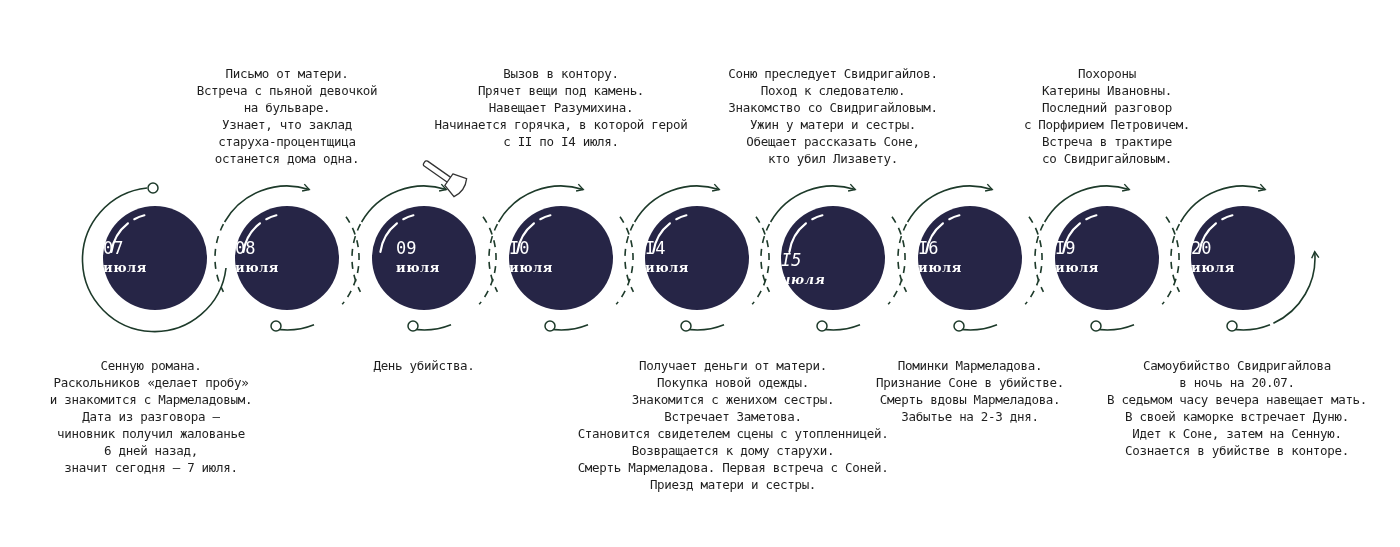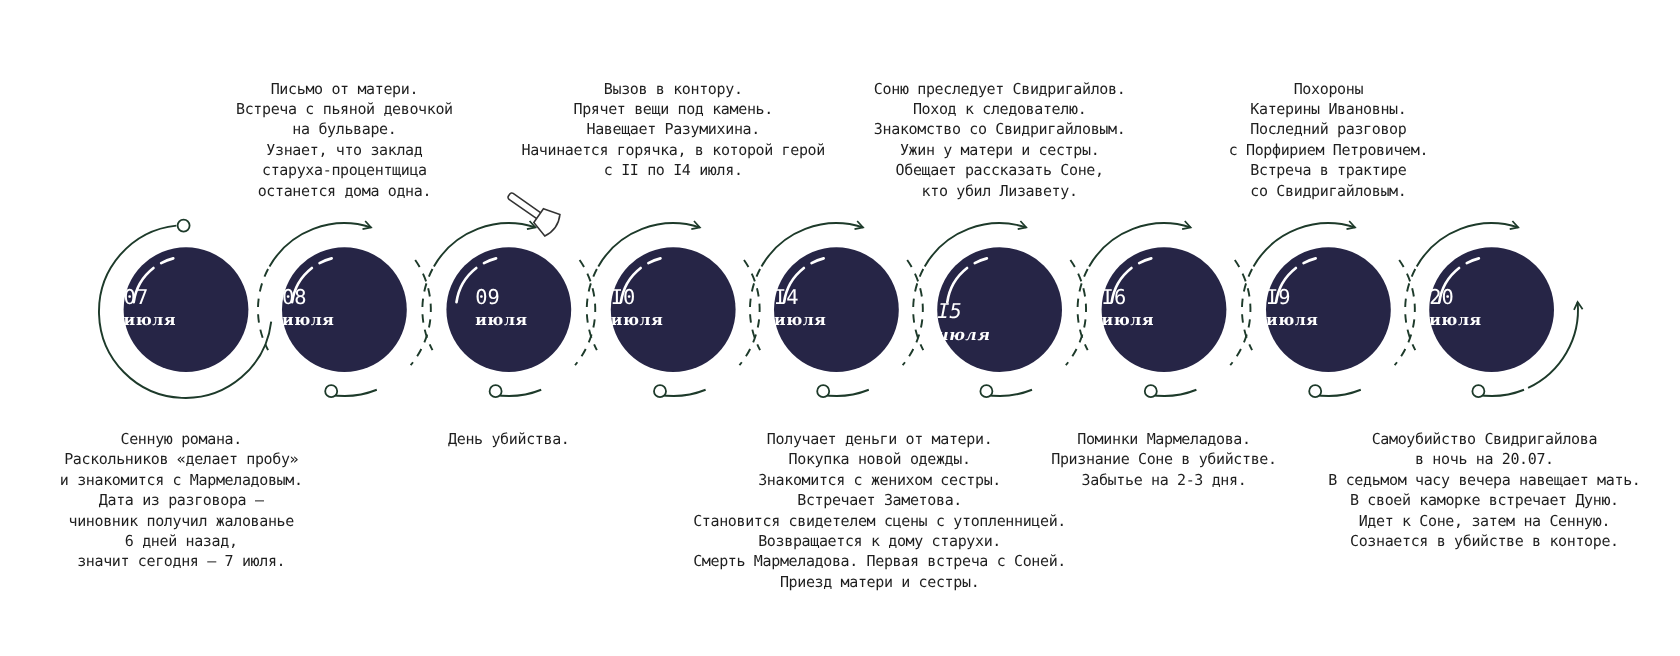--- a/index.html
+++ b/index.html
@@ -197,20 +197,21 @@
         <span class="ln">Обещает рассказать Соне,</span>
         <span class="ln">кто убил Лизавету.</span>
       </div>
       <div class="date" style="left: 970px; top: 258px;">
         <div class="num">I6</div>
         <div class="mon">июля</div>
       </div>
       <div class="note bottom" style="left: 970px; top: 357px;">
         <span class="ln">Поминки Мармеладова.</span>
         <span class="ln">Признание Соне в убийстве.</span>
+        <span class="ln">Смерть вдовы Мармеладова.</span>
         <span class="ln">Забытье на 2-3 дня.</span>
       </div>
       <div class="date" style="left: 1107px; top: 258px;">
         <div class="num">I9</div>
         <div class="mon">июля</div>
       </div>
       <div class="note top" style="left: 1107px; top: 65px;">
         <span class="ln">Похороны</span>
         <span class="ln">Катерины Ивановны.</span>
         <span class="ln">Последний разговор</span>

